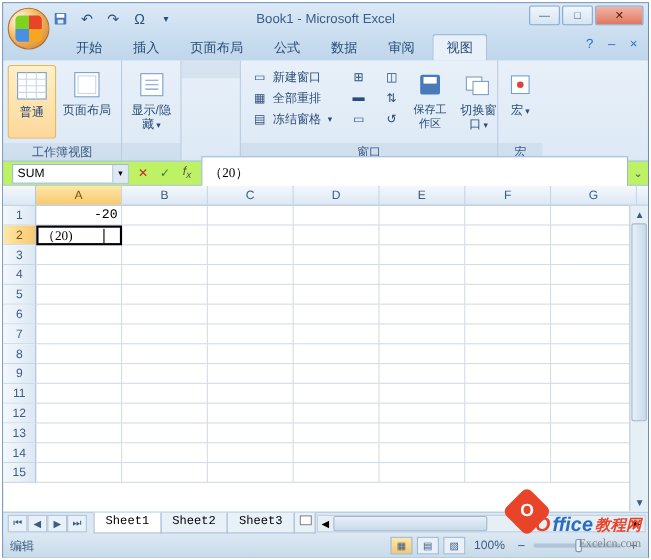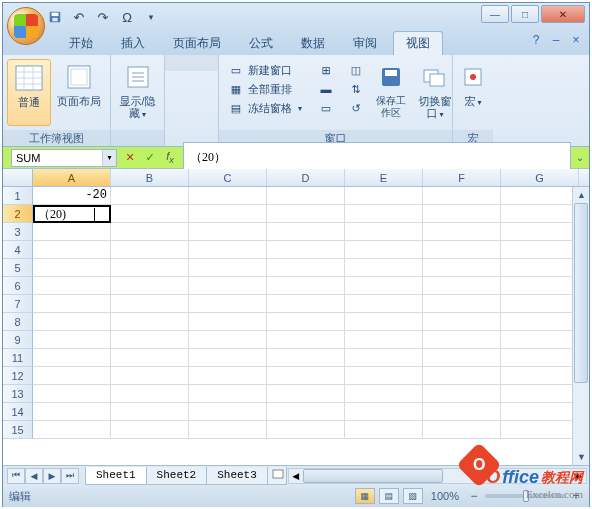--- a/index.html
+++ b/index.html
@@ -115,20 +115,21 @@
             <rect x="2" y="2" width="12" height="12" fill="#4a7ab8" rx="1"></rect>
             <rect x="4" y="3" width="8" height="4" fill="#fff"></rect>
             <rect x="5" y="9" width="6" height="4" fill="#dce8f4"></rect>
           </svg>
       </span>
       <span class="qat-icon">↶</span>
       <span class="qat-icon">↷</span>
       <span class="qat-icon">Ω</span>
       <span class="qat-icon" style="font-size:9px;">▾</span>
     </div>
+    <div class="title-text">Book1 - Microsoft Excel</div>
     <div class="win-controls">
       <div class="win-btn">—</div>
       <div class="win-btn">□</div>
       <div class="win-btn close">✕</div>
     </div>
   </div>
 
   <div class="ribbon-tabs">
     <div class="rtab">开始</div>
     <div class="rtab">插入</div>

